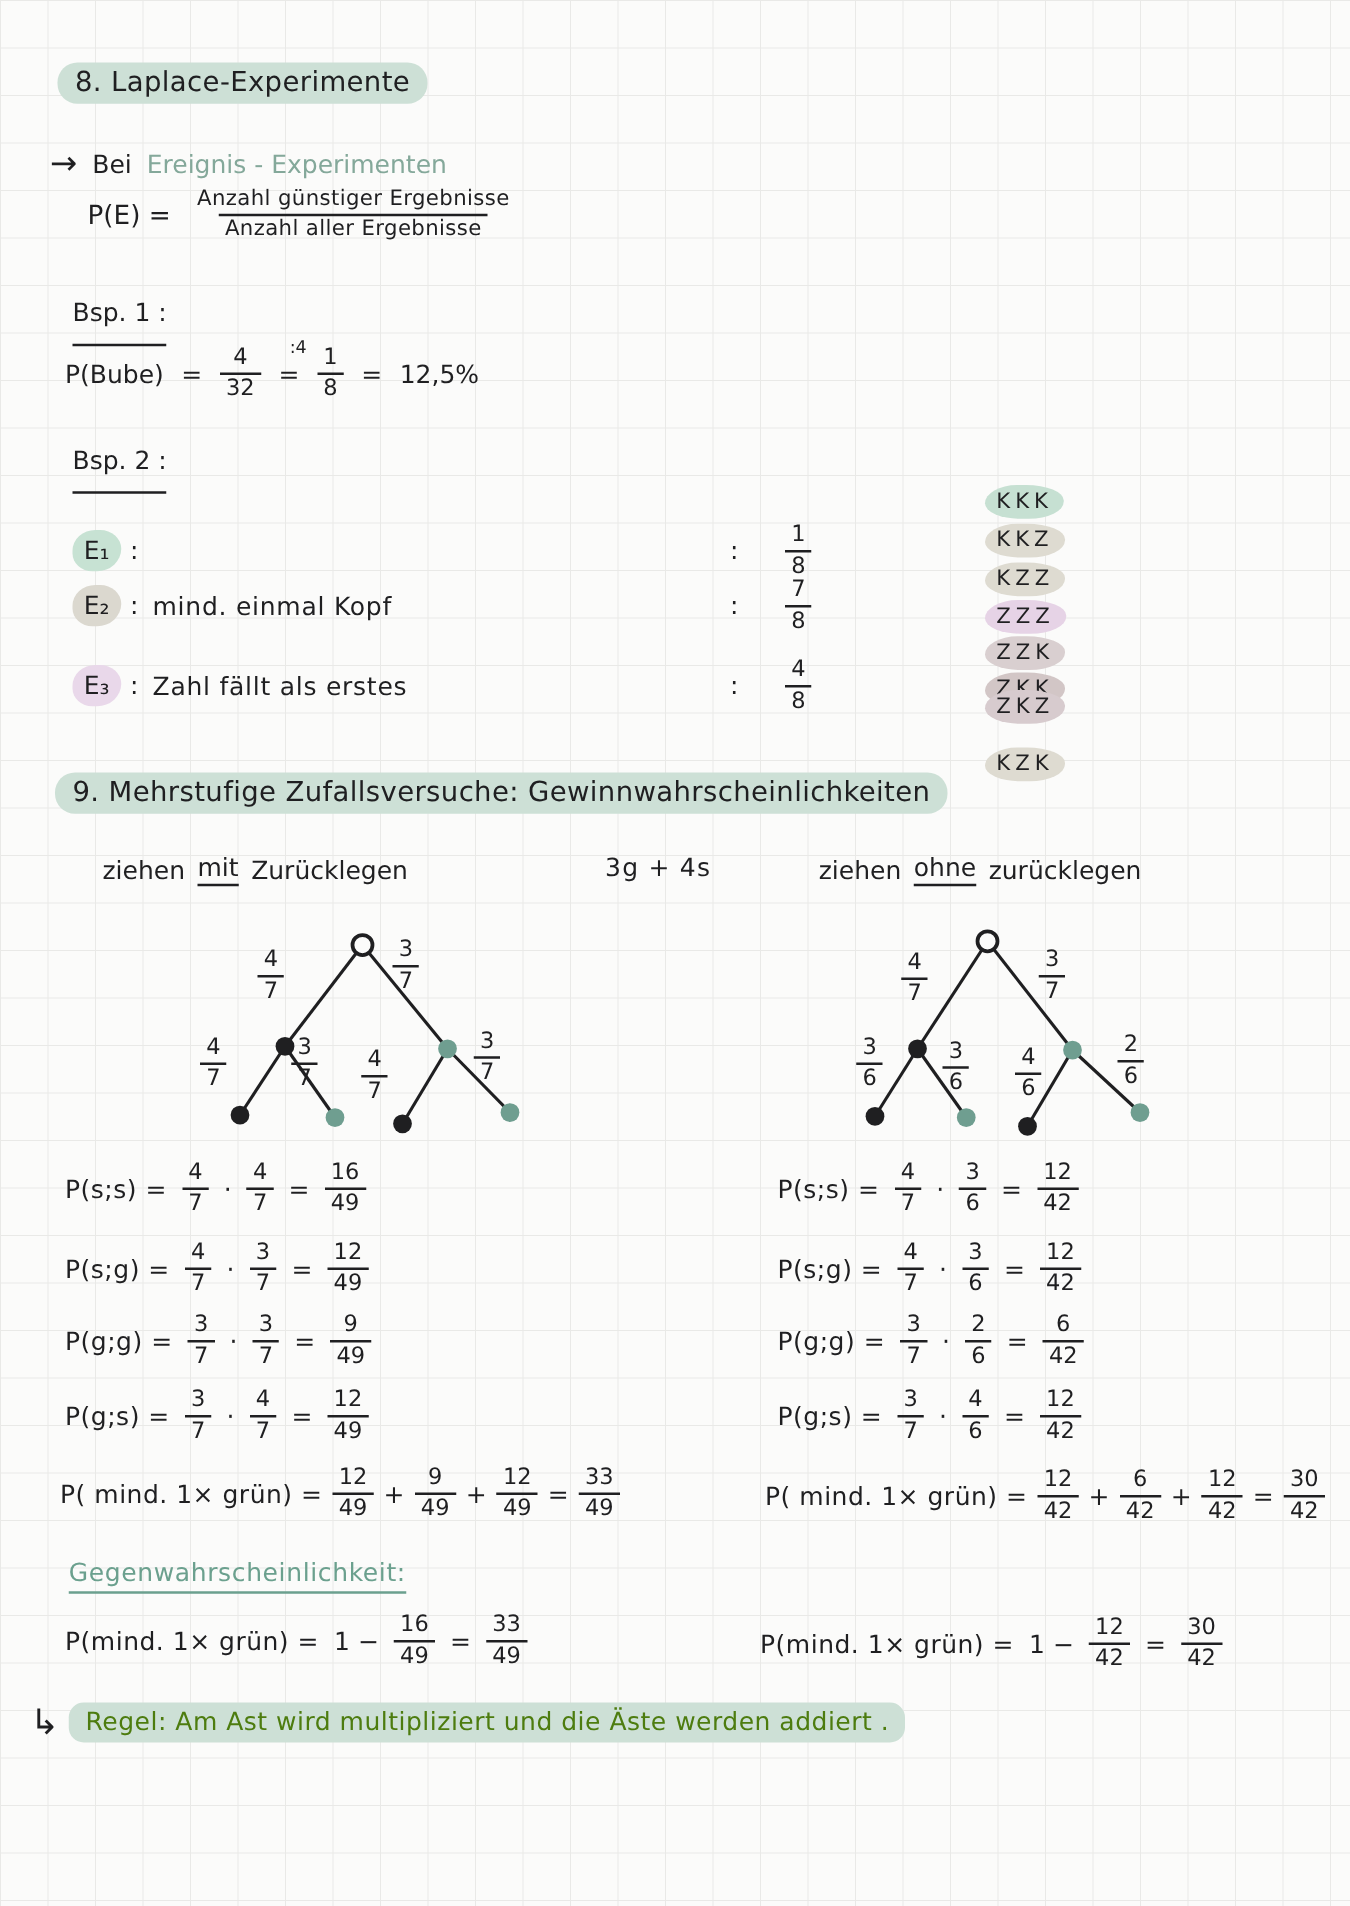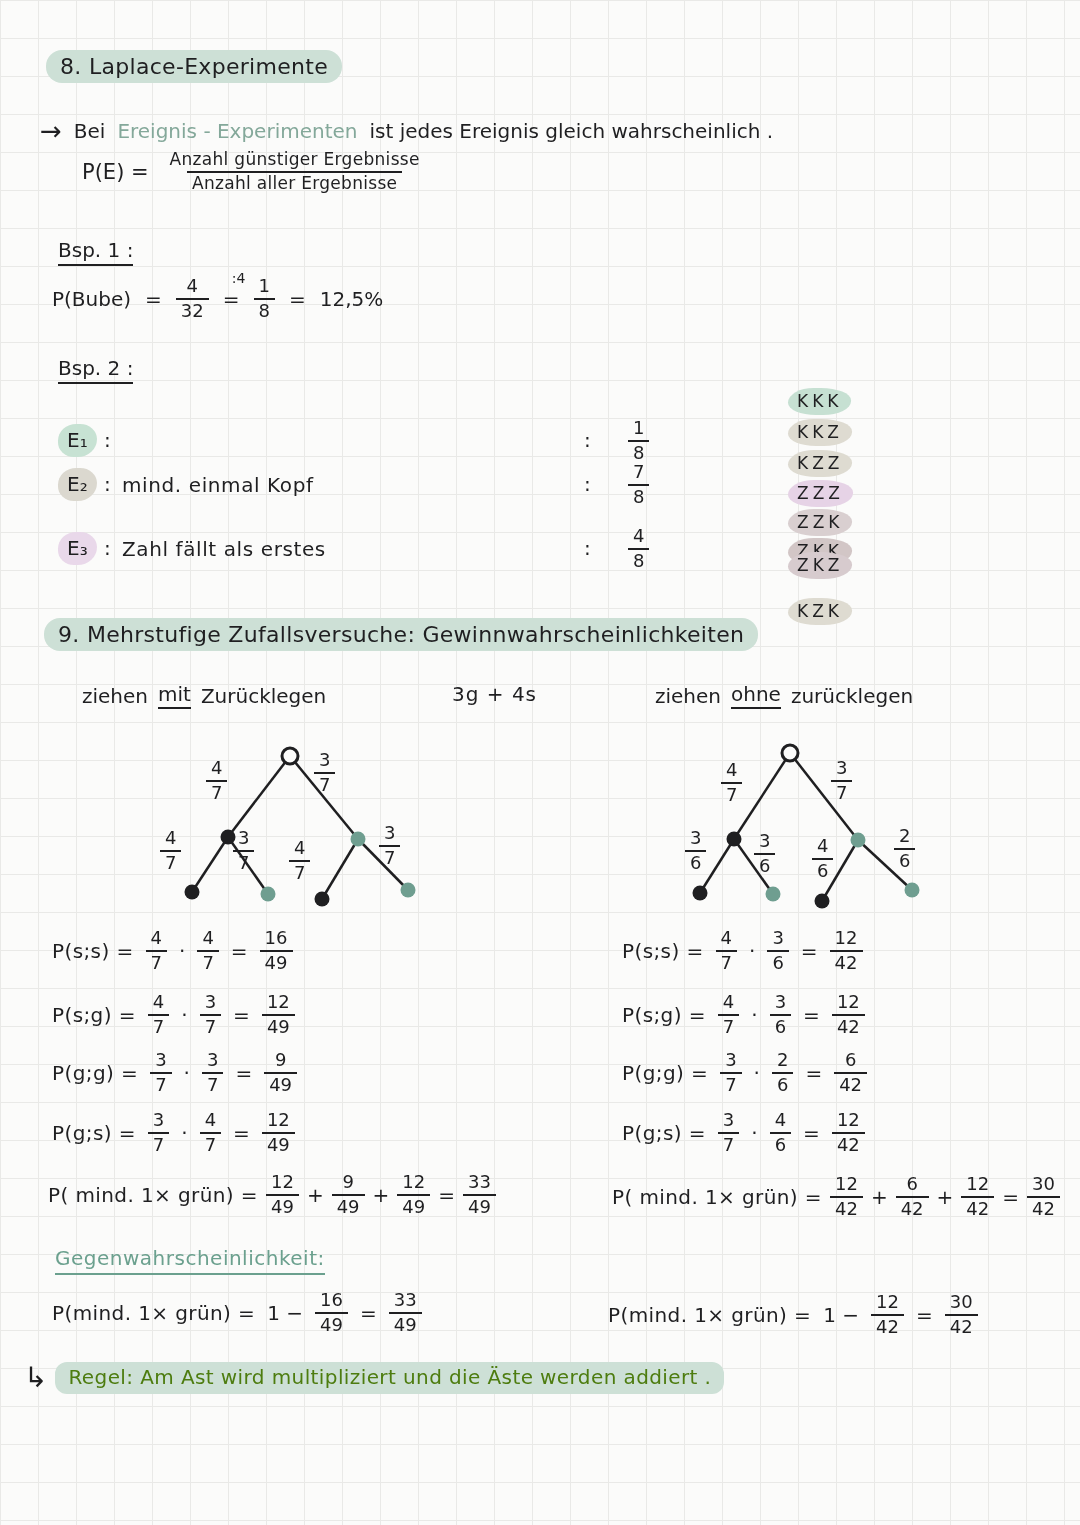--- a/index.html
+++ b/index.html
@@ -16,21 +16,21 @@
   .abs{position:absolute;}
   .row{position:absolute;display:flex;align-items:center;gap:12px;font-size:20px;}
   .hl{background:#cde0d6;border-radius:16px;padding:4px 14px;display:inline-block;}
   .title{font-weight:normal;font-size:22px;letter-spacing:.3px;z-index:5;}
   .teal{color:#84a89a;}
   .arrow{font-size:26px;line-height:1;}
   .frac{display:inline-flex;flex-direction:column;align-items:center;line-height:1.15;font-size:18px;}
   .frac .num{padding:0 5px 1px;}
   .frac .den{border-top:2px solid #1f1f21;padding:1px 5px 0;}
   .textfrac{font-size:17px;letter-spacing:.3px;}
-  .underl{border-bottom:2px solid #1f1f21;padding-bottom:2px;font-size:20px;}
+  .underl{border-bottom:2px solid #1f1f21;padding-bottom:13px;font-size:20px;}
   .eqnote{position:relative;}
   .eqnote .note{position:absolute;top:-17px;left:9px;font-size:14px;}
   .event{position:absolute;left:0;width:100%;height:58px;font-size:20px;}
   .event .badgewrap{position:absolute;left:58px;top:8px;}
   .badge{display:inline-block;border-radius:52% 48% 55% 45% / 55% 50% 60% 48%;padding:4px 9px 5px;}
   .event .ecolon{position:absolute;left:104px;top:12px;}
   .event .etext{position:absolute;left:122px;top:13px;letter-spacing:.6px;}
   .event .esep{position:absolute;left:584px;top:12px;}
   .event .efrac{position:absolute;left:628px;top:2px;}
   .outcome{position:absolute;left:788px;font-size:17px;letter-spacing:4px;padding:3px 9px 4px;
@@ -46,24 +46,23 @@
 <body>
 
 <div class="page">
 
   <div class="abs title hl" style="left:46px;top:50px;">8. Laplace-Experimente</div>
 
   <div class="row" style="left:40px;top:118px;">
     <span class="arrow">→</span>
     <span>Bei</span>
     <span class="teal">Ereignis - Experimenten</span>
-    <span>ist jedes Ereignis gleich wahrscheinlich .</span>
-  </div>
-
-  <div class="row" style="left:82px;top:150px;gap:16px;">
+  </div>
+
+  <div class="row" style="left:70px;top:150px;gap:16px;">
     <span style="font-size:21px;">P(E) =</span>
     <span class="frac textfrac">
       <span class="num">Anzahl günstiger Ergebnisse</span>
       <span class="den">Anzahl aller Ergebnisse</span>
     </span>
   </div>
 
   <div class="abs underl" style="left:58px;top:238px;">Bsp. 1 :</div>
 
   <div class="row" style="left:52px;top:268px;height:62px;gap:14px;">
@@ -126,21 +125,21 @@
   <div class="outcome" style="top: 552px; background-color: rgb(215, 203, 206);">ZKZ</div>
   <div class="outcome" style="top: 598px; background-color: rgb(222, 219, 209);">KZK</div>
 
   <div class="abs title hl" style="left:44px;top:618px;">9. Mehrstufige Zufallsversuche: Gewinnwahrscheinlichkeiten</div>
 
   <div class="row" style="left:82px;top:682px;gap:10px;">
     <span>ziehen</span>
     <span class="underl" style="padding-bottom:1px;">mit</span>
     <span>Zurücklegen</span>
   </div>
-  <div class="abs" style="left:452px;top:682px;font-size:20px;letter-spacing:1px;">3g + 4s</div>
+  <div class="abs" style="left:484px;top:682px;font-size:20px;letter-spacing:1px;">3g + 4s</div>
   <div class="row" style="left:655px;top:682px;gap:10px;">
     <span>ziehen</span>
     <span class="underl" style="padding-bottom:1px;">ohne</span>
     <span>zurücklegen</span>
   </div>
 
   <div class="tree" style="left:140px;top:742px;">
     <svg width="320" height="178" viewBox="0 0 320 178">
       <g stroke="#1f1f21" stroke-width="2.5">
         <line x1="150" y1="14" x2="88" y2="95"></line>

